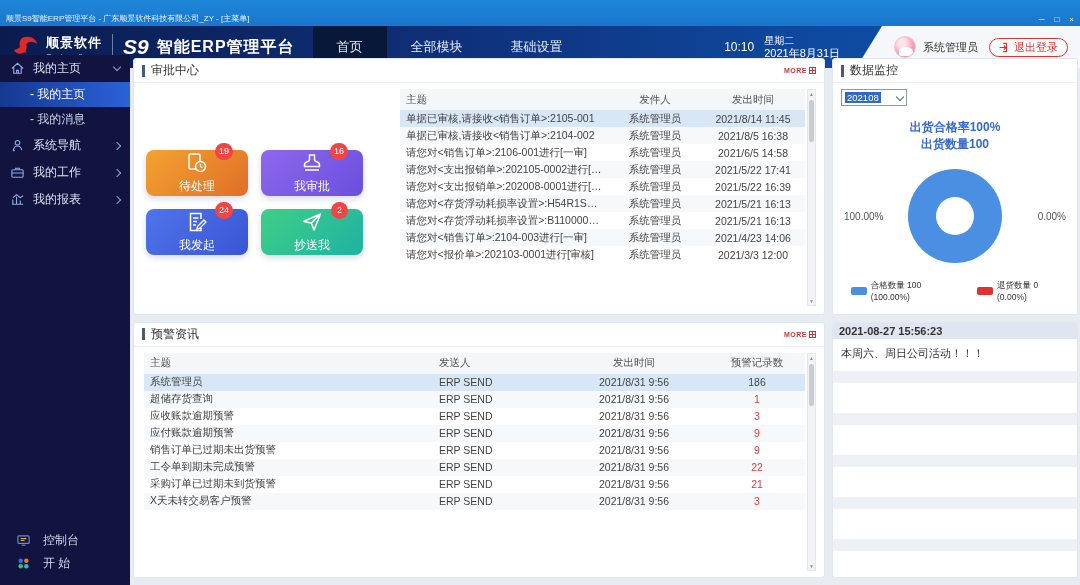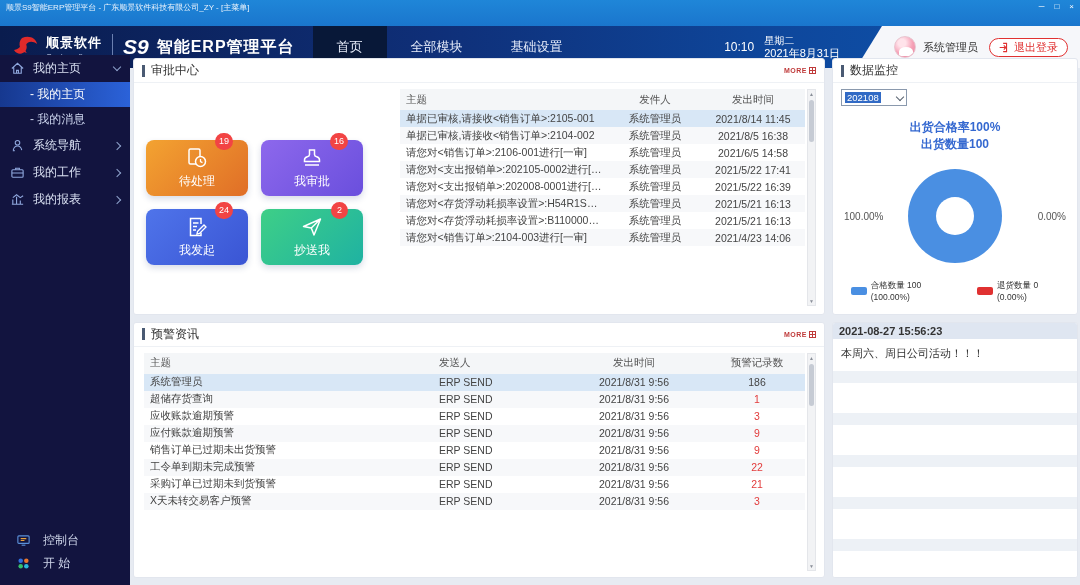--- a/index.html
+++ b/index.html
@@ -1,21 +1,21 @@
 <!DOCTYPE html>
 <html><head>
 <meta charset="utf-8">
 <style>
   * { margin:0; padding:0; box-sizing:border-box; }
   html,body { width:1080px; height:585px; overflow:hidden;
     font-family:"Liberation Sans","DejaVu Sans",sans-serif; background:#e7ebf2; }
 
   
   .titlebar { height:21px; background:linear-gradient(#1f86d8,#1a76cd);
-    display:flex; align-items:flex-end; padding:13px 6px; color:#eaf3fc; font-size:8px; }
+    display:flex; align-items:flex-start; padding:13px 6px; color:#eaf3fc; font-size:8px; }
   .titlebar .win-controls { margin-left:auto; display:flex; gap:10px; font-size:8px; color:#fff; }
   .titlebar .win-controls span { cursor:default; line-height:13px; }
 
   
   .header { position:relative; height:42px;
     background:linear-gradient(90deg,#0a1c4e 0%,#0f2f78 40%,#0e479c 72%,#0d56b0 100%);
     display:flex; align-items:center; color:#fff; }
   .brand { display:flex; align-items:center; gap:6px; padding-left:10px; }
   .brand-txt .cn { font-size:13px; font-weight:bold; letter-spacing:1px; }
   .brand-txt .en { font-size:8px; color:#c9d6ef; }
@@ -71,21 +71,21 @@
   .more-link { margin-left:auto; display:flex; align-items:center; gap:2px;
     color:#bf3a3a; font-size:7px; font-weight:bold; letter-spacing:.5px; cursor:pointer; }
   .more-ic { width:7px; height:7px; border:1px solid #bf3a3a;
     background:linear-gradient(#bf3a3a,#bf3a3a) center/100% 1px no-repeat,
                linear-gradient(#bf3a3a,#bf3a3a) center/1px 100% no-repeat; }
 
   
   .ac-body { flex:1; display:flex; padding:6px 8px 8px 12px; min-height:0; }
   .tiles { flex:0 0 238px; display:grid; grid-template-columns:repeat(2,102px); gap:13px;
     align-content:center; padding-top:10px; }
-  .tile { position:relative; height:56px; border-radius:8px; color:#fff; cursor:pointer;
+  .tile { position:relative; height:46px; border-radius:8px; color:#fff; cursor:pointer;
     display:flex; flex-direction:column; align-items:center; justify-content:center;
     box-shadow:0 3px 6px rgba(40,60,120,.18); }
   .tile-orange { background:linear-gradient(135deg,#f3a331,#e06e27); }
   .tile-purple { background:linear-gradient(135deg,#8d68ec,#6a4fdd); }
   .tile-blue   { background:linear-gradient(135deg,#4f74ea,#3a55d4); }
   .tile-green  { background:linear-gradient(135deg,#3ecf87,#1fb2a2); }
   .tile-label { font-size:12px; margin-top:3px; }
   .badge { position:absolute; top:-7px; right:15px; min-width:17px; height:17px;
     background:#f24444; border-radius:9px; color:#fff; font-size:9px;
     display:flex; align-items:center; justify-content:center; padding:0 4px; }
@@ -351,20 +351,25 @@
                 <td class="c">系统管理员</td>
                 <td class="c">2021/5/21 16:13</td>
               </tr>
 
               <tr>
                 <td>请您对&lt;销售订单&gt;:2104-003进行[一审]</td>
                 <td class="c">系统管理员</td>
                 <td class="c">2021/4/23 14:06</td>
               </tr>
 
+              <tr>
+                <td>请您对&lt;报价单&gt;:202103-0001进行[审核]</td>
+                <td class="c">系统管理员</td>
+                <td class="c">2021/3/3 12:00</td>
+              </tr>
             </tbody>
         </table>
         <div class="scrollbar">
           <span class="arr up">▲</span>
           <span class="thumb"></span>
           <span class="arr dn">▼</span>
         </div>
       </div>
     </div>
   </div>

